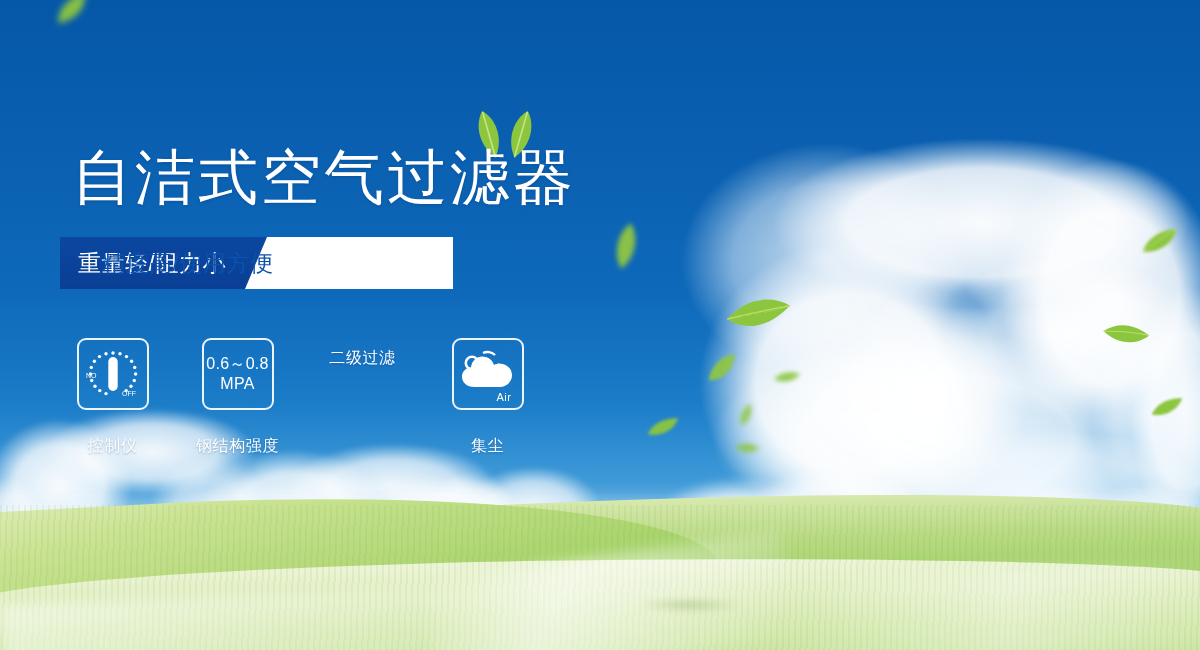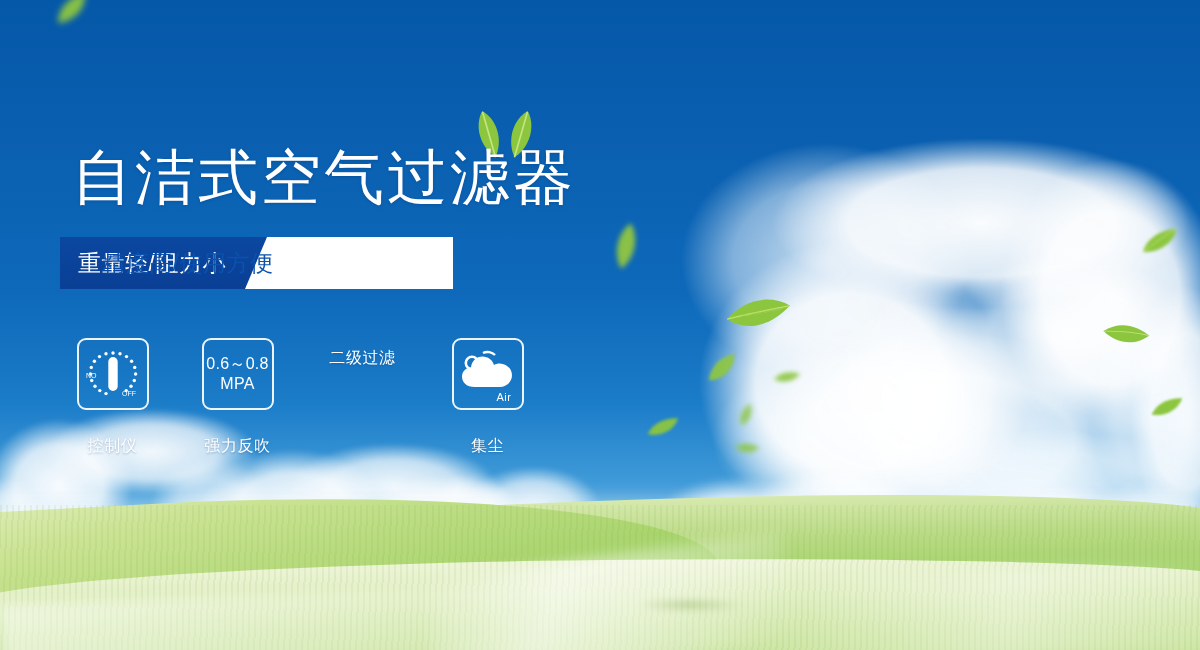--- a/index.html
+++ b/index.html
@@ -346,21 +346,21 @@
         </svg>
       </div>
       <div class="feature-label">控制仪</div>
     </div>
 
     <div class="feature">
       <div class="feature-box">
         <span class="feature-text">0.6～0.8
 MPA</span>
       </div>
-      <div class="feature-label">强力反吹</div>
+      <div class="feature-label">钢结构强度</div>
     </div>
 
 
     <div class="feature">
       <div class="feature-label">二级过滤</div>
     </div>
 
     <div class="feature">
       <div class="feature-box">
         <svg width="58" height="42" viewBox="0 0 58 42" style="margin-bottom:8px">

